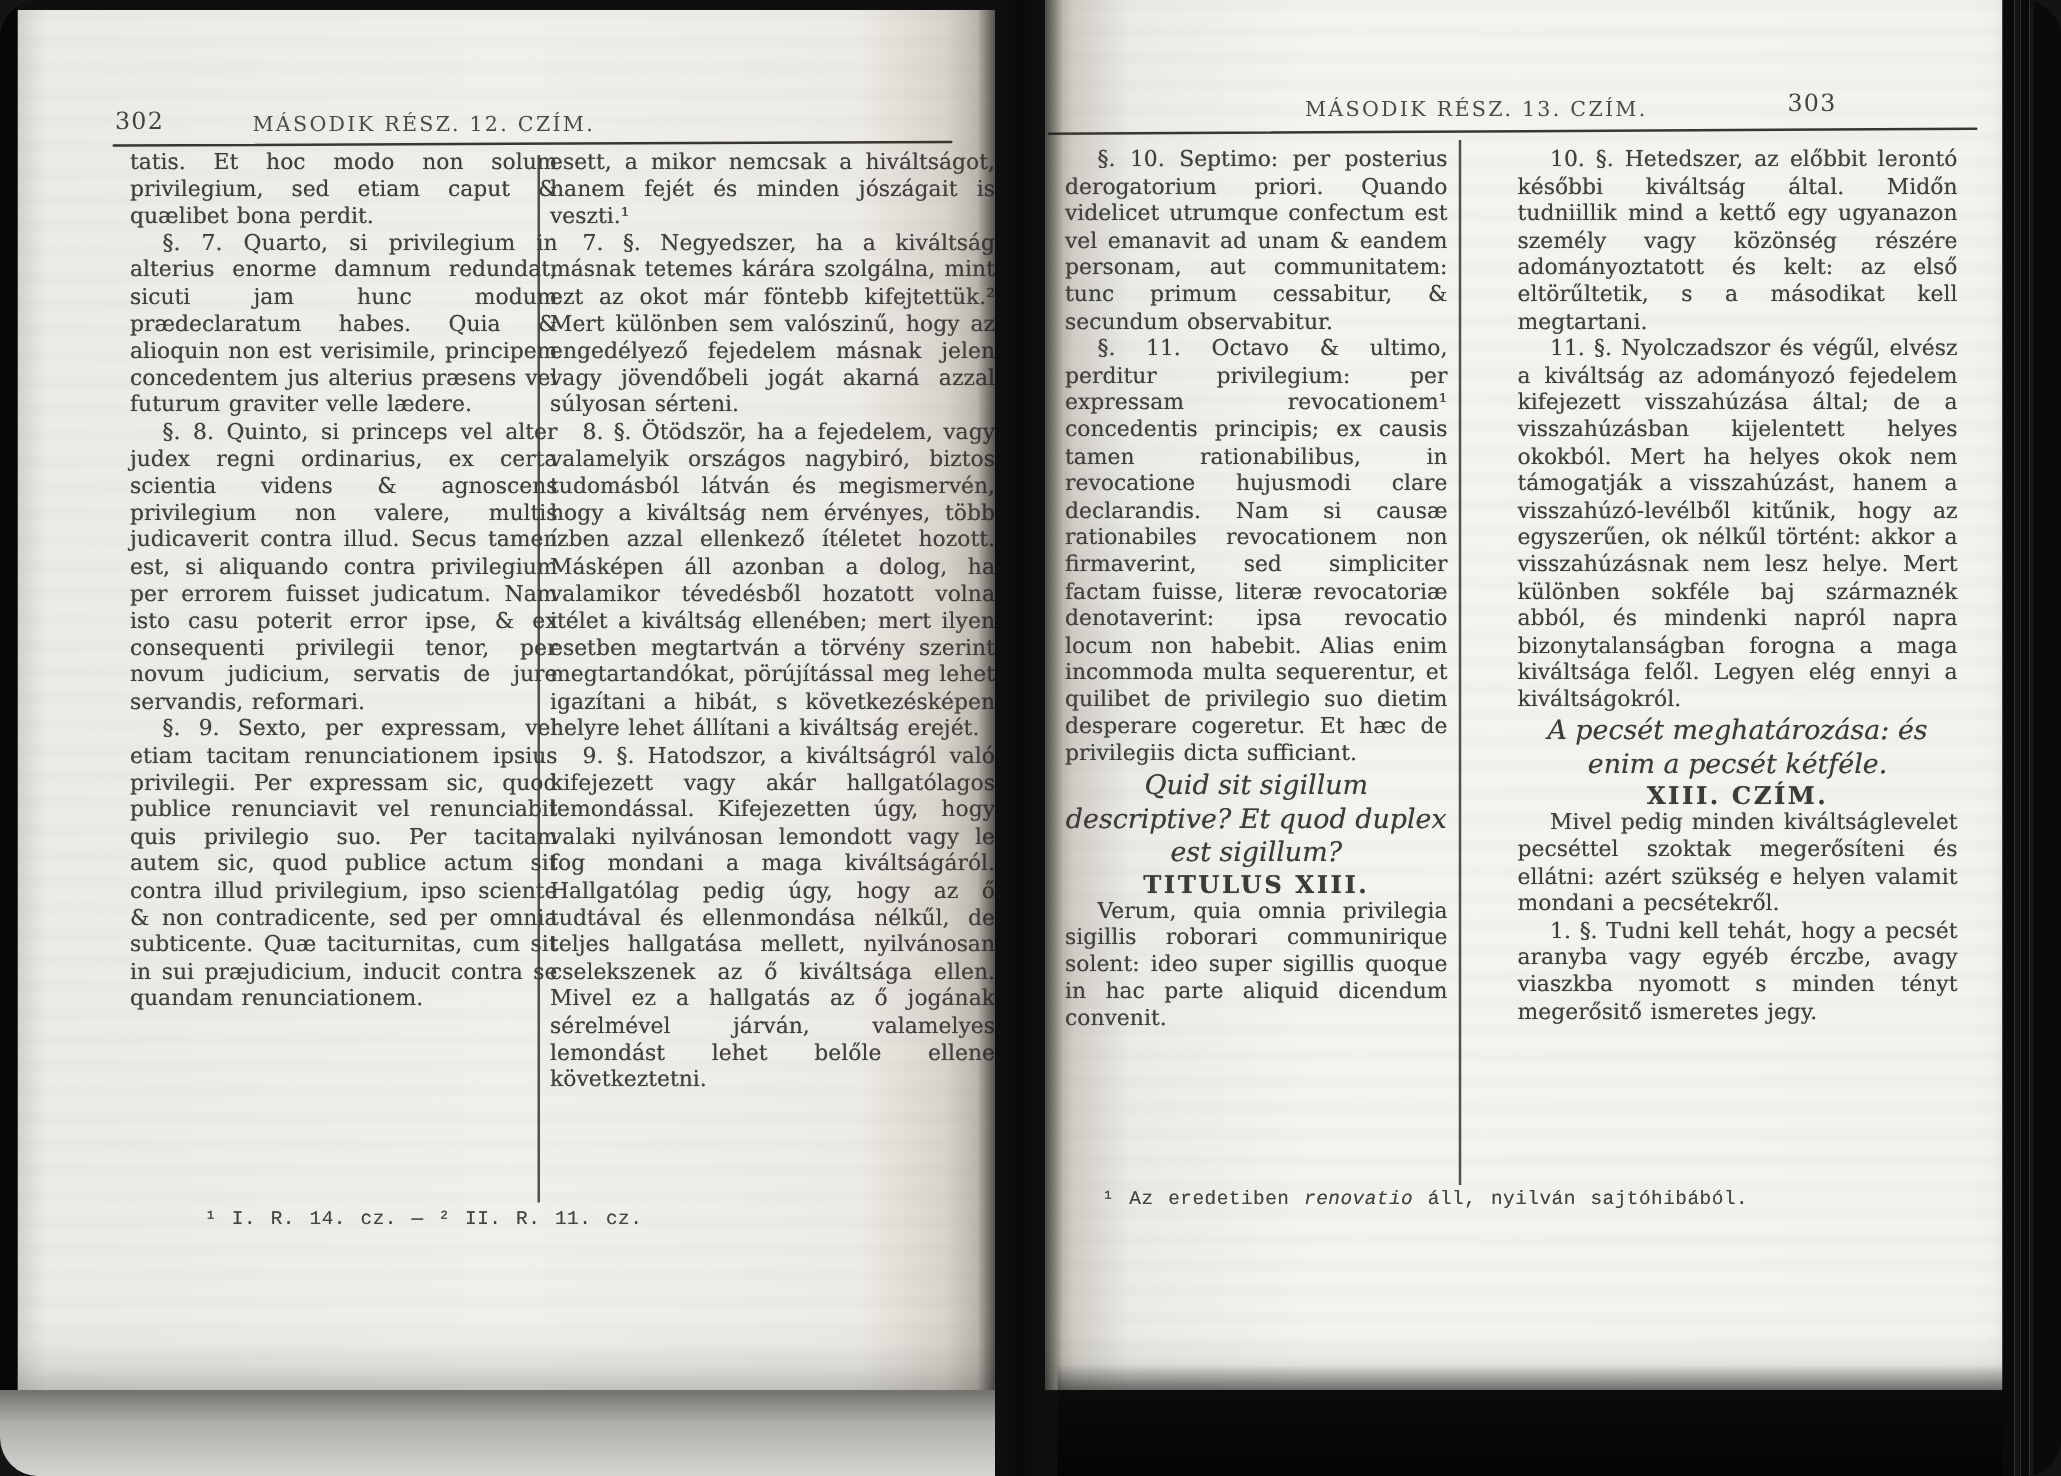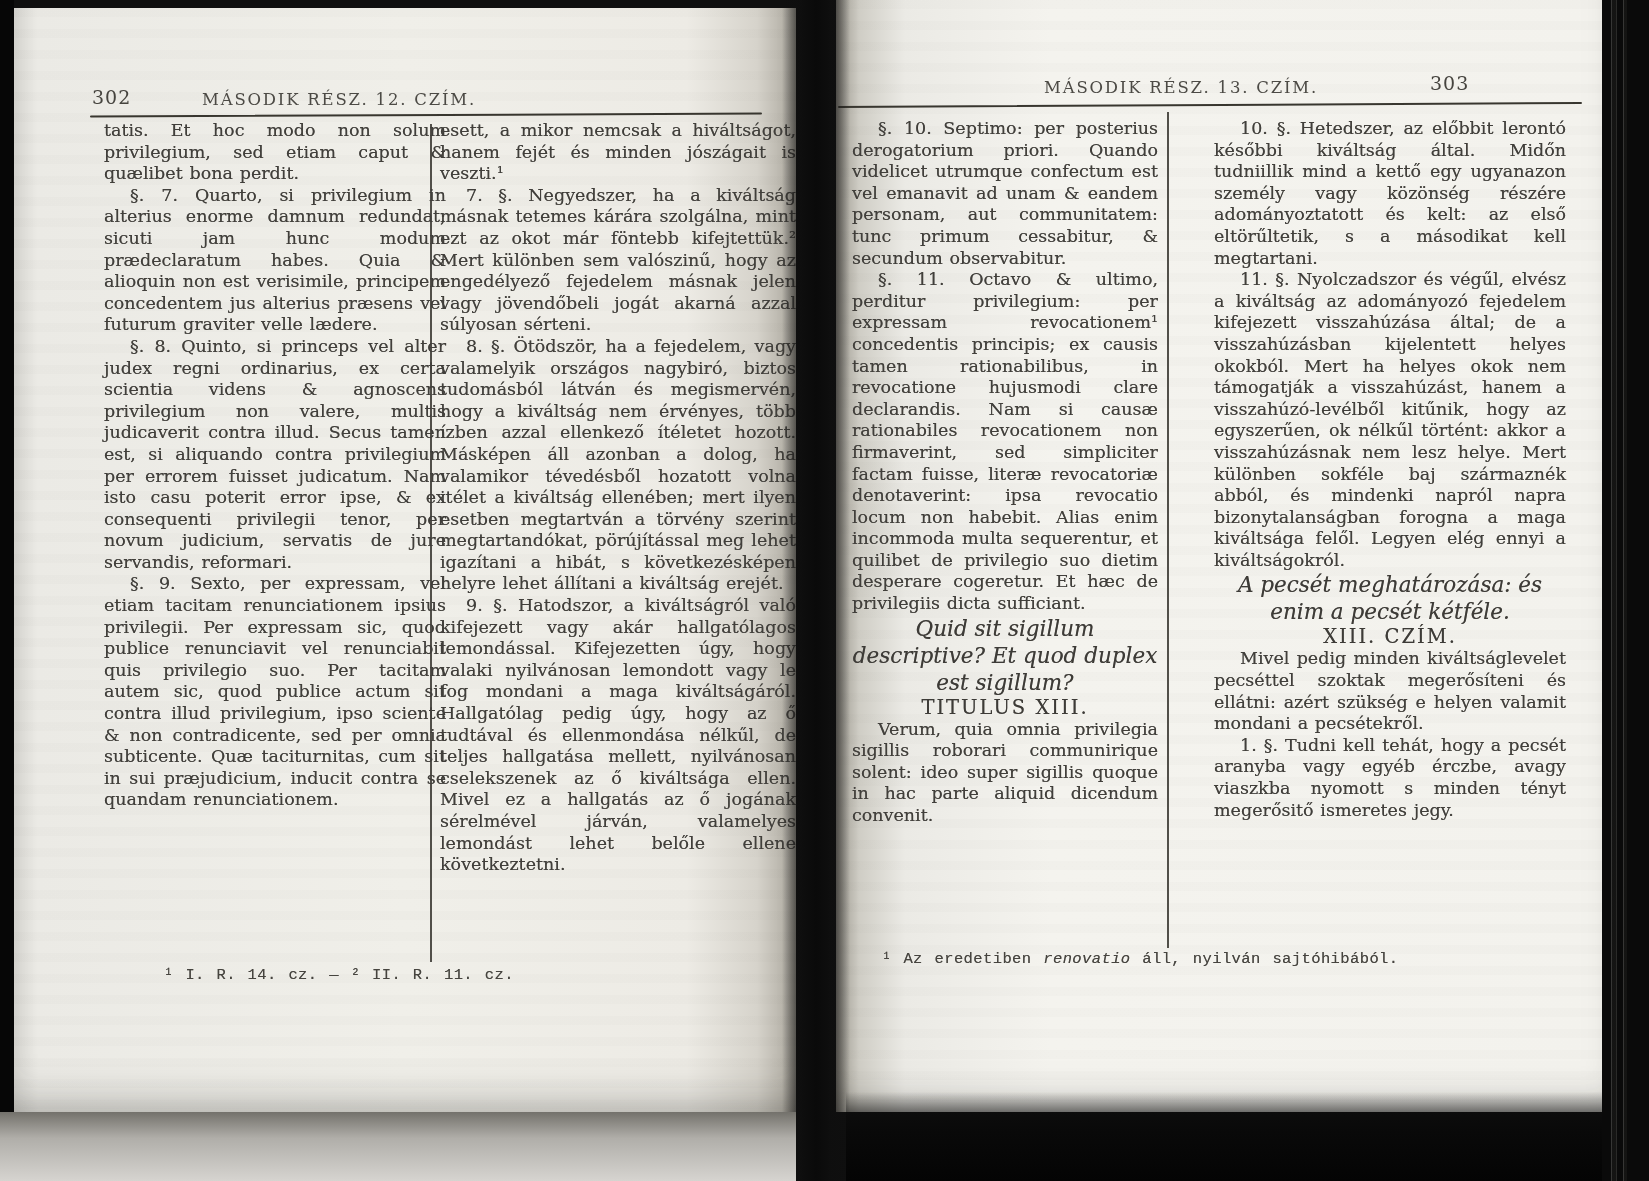--- a/index.html
+++ b/index.html
@@ -1,18 +1,18 @@
 <!DOCTYPE html>
 <html><head>
 <meta charset="utf-8">
 <title>Book scan</title>
 <style>
   html,body{margin:0;padding:0;background:#141414;}
   .scan{position:relative;width:1649px;height:1181px;background:#0f0f0f;overflow:hidden;
-        font-family:"DejaVu Serif","Liberation Serif",serif;}
+        font-family:"DejaVu Serif","Liberation Serif",serif;border-radius:31px;}
   .page{position:absolute;color:#403e3a;}
   .page-left{left:14px;top:8px;width:782px;height:1104px;
     background:linear-gradient(90deg,#d9d8d3 0,#ebeae5 3%,#f0efe9 50%,#edebe5 86%,#d6d3cb 95%,#aaa69c 100%);
     box-shadow:inset 0 -34px 50px -36px rgba(30,30,28,.45);}
   .page-right{left:836px;top:0;width:766px;height:1112px;
     background:linear-gradient(90deg,#9b978d 0,#cfcdc5 3%,#ebeae5 9%,#f4f3ee 28%,#f3f2ed 100%);
     box-shadow:inset 0 -30px 46px -34px rgba(25,25,23,.55);}
   .page::before{content:"";position:absolute;inset:0;pointer-events:none;opacity:.5;
     background:repeating-linear-gradient(180deg,rgba(125,122,114,.05) 0 9px,rgba(125,122,114,0) 9px 21px);}
   .gutter{position:absolute;left:782px;top:0;width:68px;height:1181px;
@@ -30,21 +30,21 @@
   .pg-title{position:absolute;font-size:16.5px;letter-spacing:1.8px;color:#4c4a45;white-space:nowrap;}
   .rule{position:absolute;height:2px;background:#38362f;border-radius:1px;}
   .rule-l{left:76px;top:106px;width:672px;transform:rotate(-.25deg);}
   .rule-r{left:2px;top:104px;width:744px;transform:rotate(-.3deg);}
   .col-divider{position:absolute;width:1.5px;background:#514f49;}
 
   .col{position:absolute;text-align:justify;}
   .col p{margin:0;font-size:17.5px;line-height:21.6px;text-indent:26px;word-spacing:1.2px;
          color:#413f3b;text-shadow:0 0 .6px rgba(65,63,59,.65);}
   .col p.noindent{text-indent:0;}
-  .mt4{margin-top:4px;}.mt10{margin-top:10px;}.mt22{margin-top:22px;}.mt28{margin-top:28px;}.mt46{margin-top:46px;}
+  .mt4{margin-top:4px;}.mt10{margin-top:10px;}.mt22{margin-top:22px;font-weight:bold;}.mt28{margin-top:28px;}.mt46{margin-top:46px;}
   .h-italic{font-style:italic;font-size:21.5px;line-height:27px;text-align:center;color:#3d3b37;
             margin:0;text-shadow:0 0 .6px rgba(61,59,55,.6);}
   .h-title{font-size:19.5px;letter-spacing:2px;text-align:center;color:#3d3b37;margin:0;
            text-shadow:0 0 .6px rgba(61,59,55,.6);}
   .footnote{position:absolute;font-size:15.5px;color:#46443f;letter-spacing:.4px;word-spacing:2px;
             text-shadow:0 0 .5px rgba(70,68,63,.6);white-space:nowrap;font-family:Liberation Mono, monospace;}
   .footnote i{font-style:italic;}
 </style>
 </head>
 <body>

